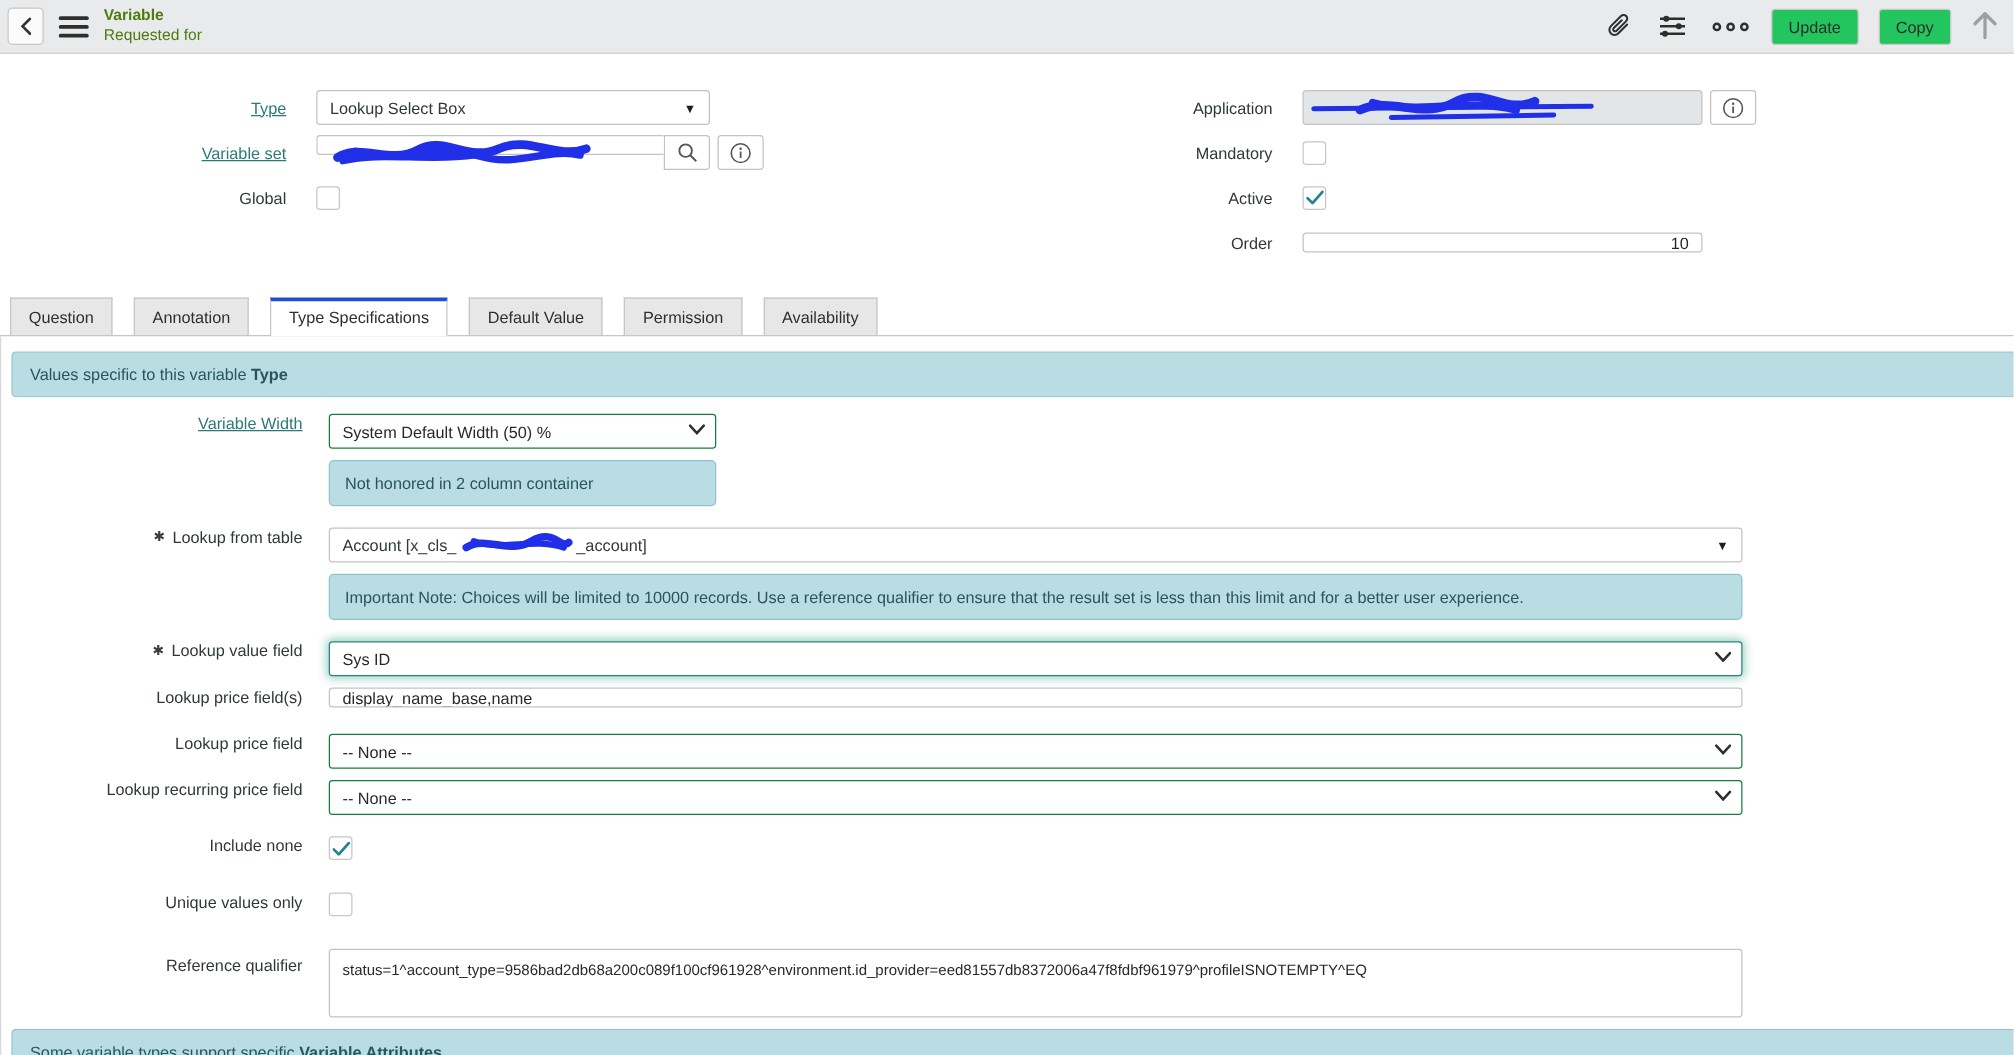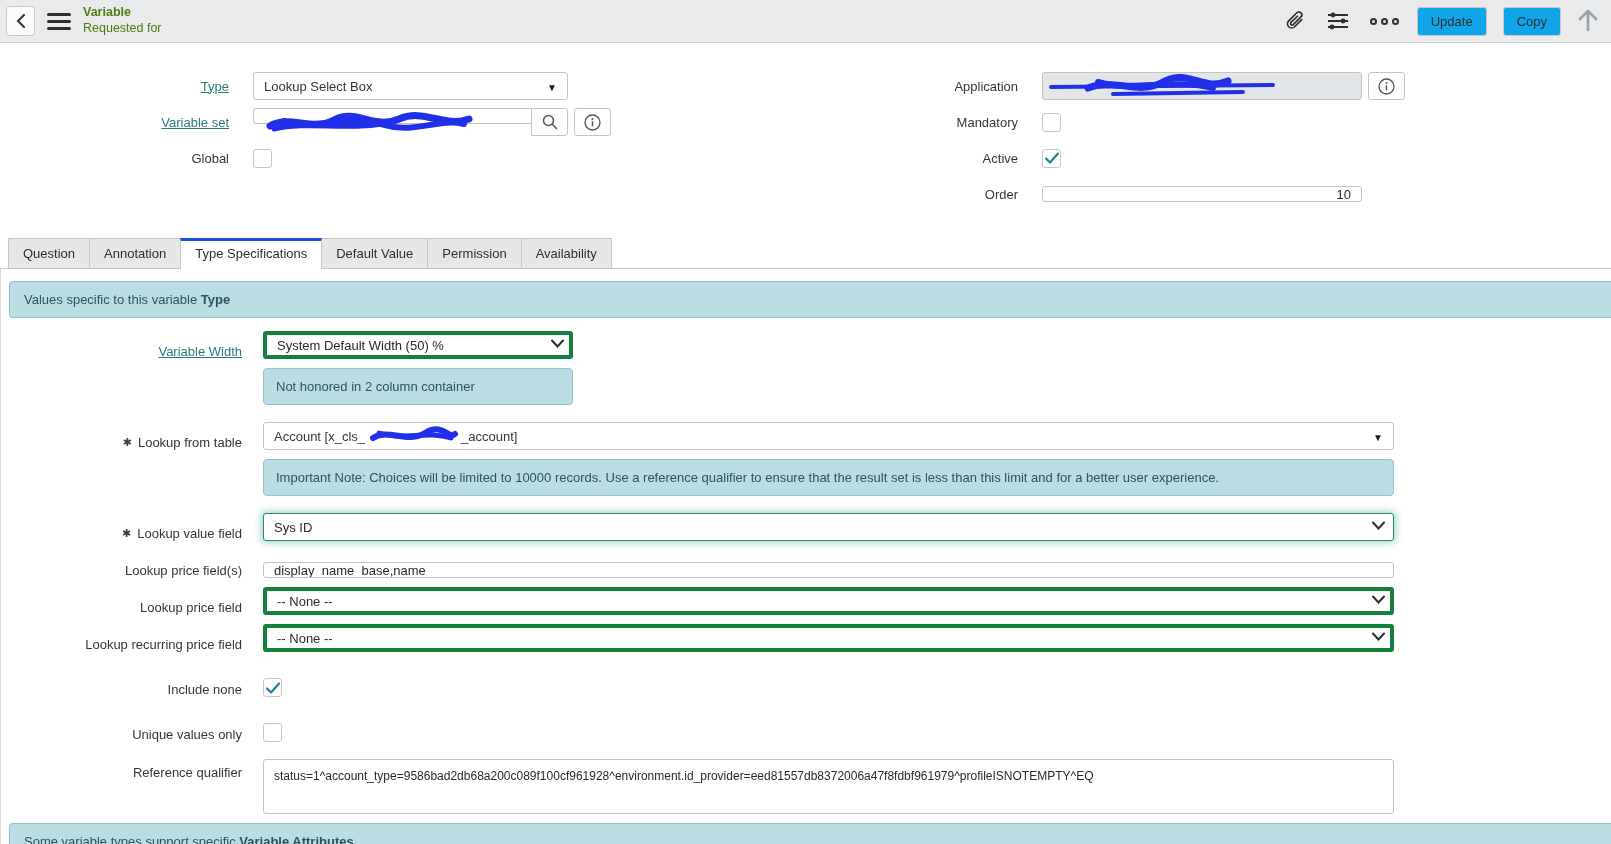--- a/index.html
+++ b/index.html
@@ -23,21 +23,21 @@
   .burger { width:24px; cursor:pointer; }
   .burger div { height:3px; background:#2e2e2e; border-radius:2px; margin:4px 0; }
   .ttl { line-height:1.25; color:#4d7c0f; }
   .ttl .l1 { font-weight:bold; font-size:12.5px; }
   .ttl .l2 { font-size:12.5px; }
   .hdr-right { margin-left:auto; display:flex; align-items:center; gap:16px; }
   .icon-btn { background:none; border:none; padding:2px; cursor:pointer; display:flex; align-items:center; }
   .dots { display:flex; gap:4px; }
   .dots span { width:7px; height:7px; border:2px solid #2e2e2e; border-radius:50%; display:block; }
   .hbtn {
-    background:#0ea5e9; border:1px solid #c6c6c6; border-radius:3px;
+    background:#22c55e; border:1px solid #c6c6c6; border-radius:3px;
     font-family:inherit; font-size:13px; color:#2e2e2e; padding:6px 13px; cursor:pointer;
   }
   .up-arrow { color:#9aa0a3; }
 
   
   .topform { display:flex; padding-top:29px; }
   .col-l { width:815px; }
   .col-r { width:796px; }
   .frow { display:flex; align-items:center; margin-bottom:8px; min-height:28px; }
   .lab { width:253px; text-align:right; padding-right:24px; flex:none; color:#30383a; }
@@ -65,52 +65,52 @@
     width:19px; height:19px; background:#fff; border:1px solid #c6c6c6; border-radius:3px;
     display:flex; align-items:center; justify-content:center; cursor:pointer;
   }
   .ro {
     width:320px; background:#e3e6e8; display:flex; align-items:center;
     border:1px solid #c3c3c3; border-radius:3px; height:28px; position:relative; overflow:hidden;
   }
   .order-inp { width:320px; text-align:right; }
 
   
-  .tabs { display:flex; padding-left:8px; margin-top:22px; border-bottom:1px solid #c6c6c6; align-items:flex-end; }
+  .tabs { display:flex; padding-left:8px; margin-top:22px; border-bottom:1px solid #c6c6c6; align-items:flex-end;gap:18px; }
   .tab {
     background:#e7e7e7; border:1px solid #c6c6c6; border-bottom:none;
     padding:7px 14px 7px; font-size:13px; color:#2e2e2e; cursor:pointer; margin-right:-1px;
   }
   .tab.active {
     background:#fff; border-top:3px solid #1d4ed8; padding-top:5px;
     margin-bottom:-1px; padding-bottom:8px; position:relative; z-index:2;
   }
 
   
   .section { border-left:1px solid #d9d9d9; padding-top:12px; min-height:560px; border-bottom:1px solid #d9d9d9; }
   .banner {
     margin-left:8px; background:#b9dde3; border:1px solid #8fc4cc; border-right:none;
     border-radius:4px 0 0 4px; padding:10px 14px; color:#29555c; font-size:13px;
   }
   .banner b { font-weight:bold; }
   .banner .vattr-link { color:#29555c; font-weight:bold; text-decoration:underline; cursor:pointer; }
-  .srow { display:flex; align-items:flex-end; margin-bottom:9px; min-height:28px; }
+  .srow { display:flex; align-items:flex-start; margin-bottom:9px; min-height:28px; }
   .srow.top { align-items:flex-start; }
   .slab { width:262px; text-align:right; padding-right:21px; flex:none; padding-top:0; color:#30383a; }
   .srow.top .slab { padding-top:6px; }
   .mand { font-size:11px; color:#3c3c3c; margin-right:6px; position:relative; top:-1px; }
   .note-box {
     background:#b9dde3; border:1px solid #8fc4cc; border-radius:4px;
     padding:10px 12px; color:#29555c; font-size:13px;
   }
   .w-narrow { width:310px; }
   .w-wide { width:1131px; }
   select.native {
     -webkit-appearance:none; appearance:none;
-    height:28px; border:4px solid #15803d; border-radius:3px; background:#fff;
+    height:28px; border:1px solid #15803d; border-radius:3px; background:#fff;
     font-family:inherit; font-size:13px; color:#292929; padding:0 30px 0 10px;
   }
   .sel-wrap { position:relative; display:inline-block; }
   .sel-wrap .chev { position:absolute; right:9px; top:8px; pointer-events:none; }
   .focused {
     border:1px solid #2e8575 !important; border-radius:4px;
     box-shadow:0 0 7px 2px rgba(46,163,143,.45);
   }
   .refq {
     width:1131px; height:55px; resize:none; border:1px solid #c3c3c3; border-radius:3px;

